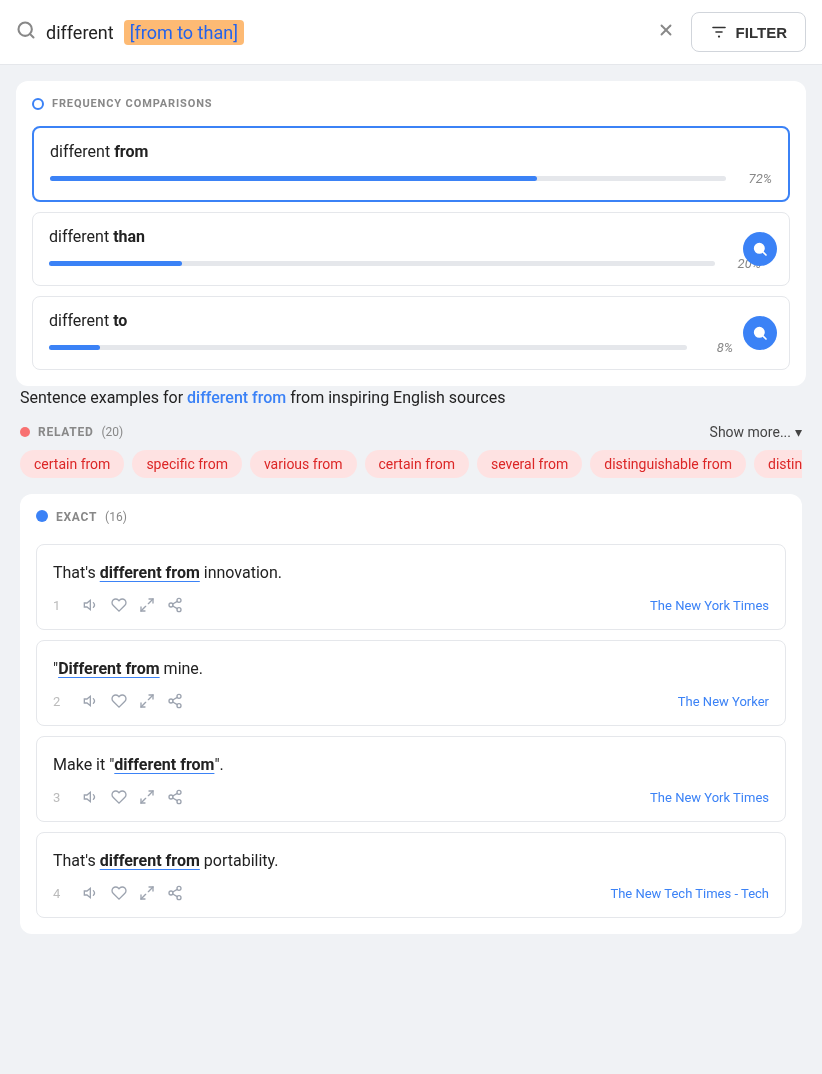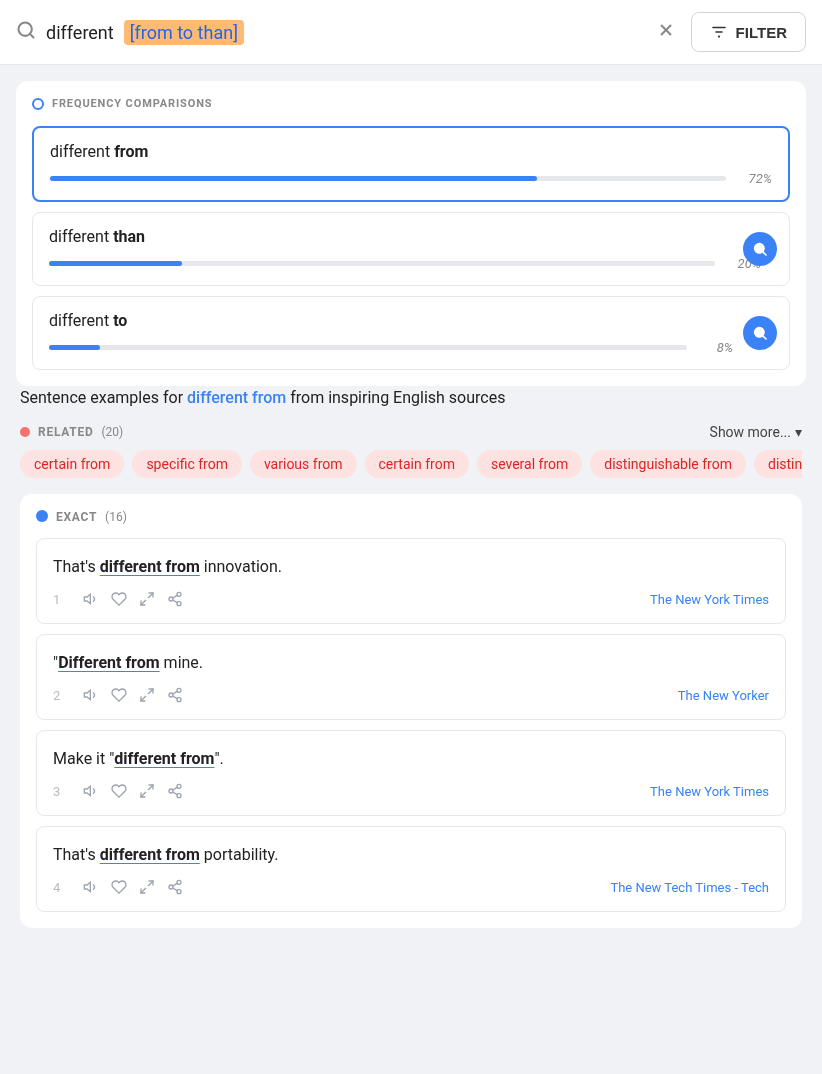--- a/index.html
+++ b/index.html
@@ -236,21 +236,21 @@
     
     .exact-section {
       background: white;
       border-radius: 12px;
       padding: 16px;
     }
     .exact-header {
       display: flex;
       align-items: flex-start;
       gap: 8px;
-      margin-bottom: 14px;
+      margin-bottom: 20px;
     }
     .exact-dot {
       width: 12px;
       height: 12px;
       border-radius: 50%;
       background: #3b82f6;
       display: inline-block;
     }
     .exact-label {
       font-size: 12px;

